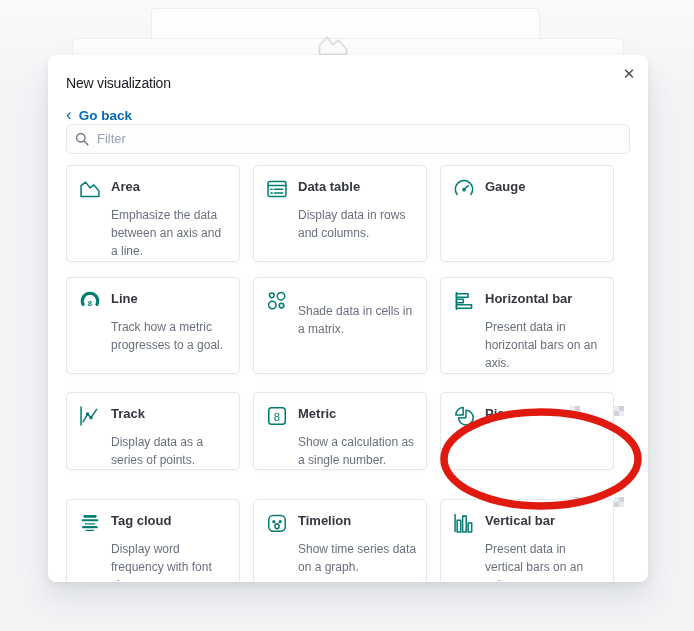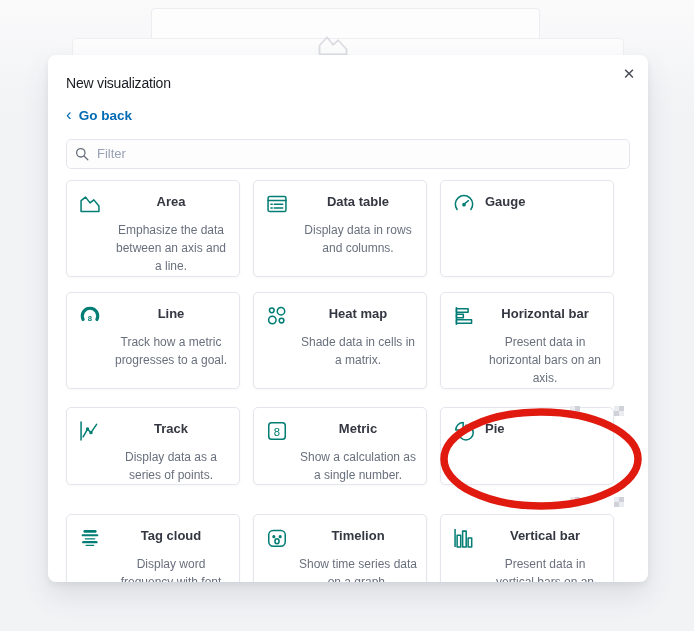--- a/index.html
+++ b/index.html
@@ -25,30 +25,30 @@
     padding:0 18px;
   }
   .close-btn { position:absolute; top:8px; right:8px; width:22px; height:22px;
     border:none; background:transparent; color:#4a4d55; font-size:15px; line-height:22px;
     cursor:pointer; font-family:inherit; }
   .modal-title { margin-top:20px; font-size:14px; font-weight:400; color:#1a1c21; letter-spacing:-.2px; }
   .go-back { margin-top:17px; display:inline-flex; align-items:center; gap:7px;
     color:#006BB4; font-size:13.5px; font-weight:600; text-decoration:none; }
   .go-back .chev { font-size:17px; font-weight:400; line-height:12px; margin-top:-2px; }
 
-  .filter-wrap { position:relative; margin-top:15px; height:30px; }
+  .filter-wrap { position:relative; margin-top:0; height:30px; }
   .filter-wrap svg { position:absolute; left:9px; top:8px; }
   .filter-input { width:100%; height:30px; border:1px solid #e3e6ee; border-radius:5px;
     background:#fdfdfe; padding:0 10px 0 30px; font-size:13px; color:#343741;
     font-family:inherit; outline:none; }
   .filter-input::placeholder { color:#98a2b3; }
 
   
   .cards { margin-top:11px; }
-  .card-row { display:flex; gap:13px;text-align:center; }
+  .card-row { display:flex; gap:13px; }
   .card-row.r2 { margin-top:15px; }
   .card-row.r3 { margin-top:18px; }
   .card-row.r4 { margin-top:29px; }
   .card {
     width:174px; background:#fff; border:1px solid #e3e6ec; border-radius:5px;
     box-shadow:0 1px 3px rgba(40,50,70,.04);
     padding:13px 8px 10px 12px; display:flex; align-items:flex-start; cursor:pointer;
   }
   .r1 .card, .r2 .card, .r4 .card { height:97px; }
   .r3 .card { height:78px; }
@@ -137,21 +137,20 @@
         </div>
       </div>
       <div class="card">
         <svg class="card-icon" width="22" height="22" viewBox="0 0 16 16" fill="none" stroke="#017D73" stroke-width="1.1">
             <circle cx="4.2" cy="3.9" r="1.7"></circle>
             <circle cx="10.9" cy="4.5" r="2.7"></circle>
             <circle cx="4.6" cy="10.9" r="2.7"></circle>
             <circle cx="11.3" cy="11.3" r="1.7"></circle>
           </svg>
         <div class="card-body">
-          <div class="card-title">Heat map</div>
           <div class="card-desc">Shade data in cells in a matrix.</div>
         </div>
       </div>
       <div class="card">
         <svg class="card-icon" width="22" height="22" viewBox="0 0 16 16" fill="none" stroke="#017D73" stroke-width="1.1" stroke-linejoin="round">
             <path d="M2.5 1.5 v13"></path>
             <rect x="2.5" y="2.7" width="8.5" height="2.6"></rect>
             <rect x="2.5" y="6.7" width="5" height="2.6"></rect>
             <rect x="2.5" y="10.7" width="11" height="2.6"></rect>
           </svg>

